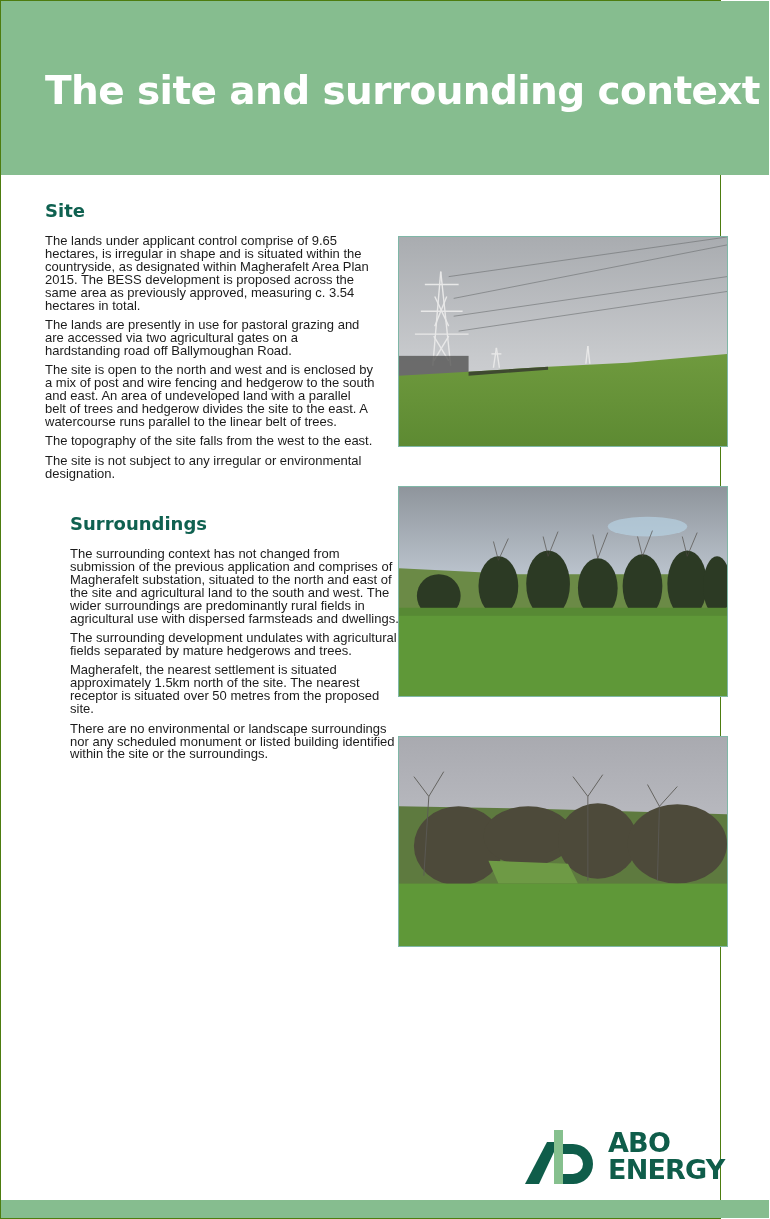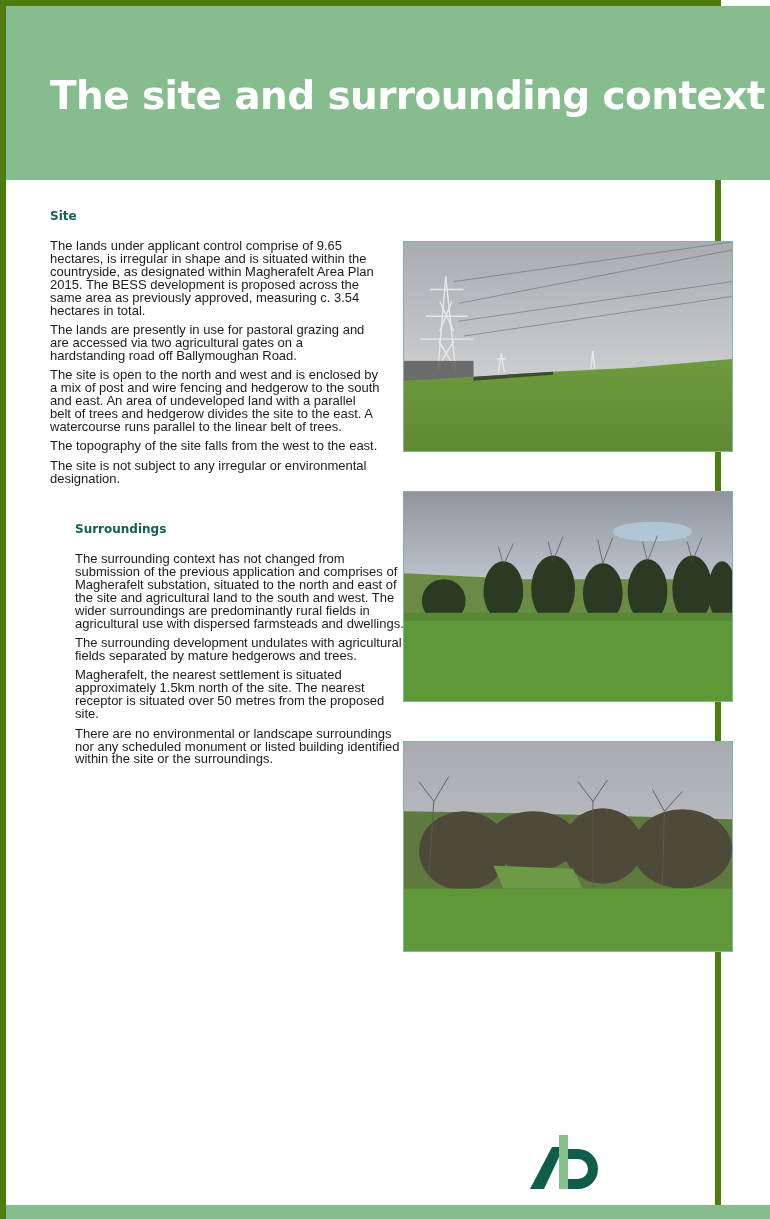--- a/index.html
+++ b/index.html
@@ -1,28 +1,28 @@
 <!DOCTYPE html>
 <html><head>
   <meta charset="utf-8">
   <style>
     * { box-sizing: border-box; margin: 0; padding: 0; }
     html, body { width: 770px; height: 1219px; background: #ffffff; overflow: hidden; }
     body { font-family: "Liberation Sans", "DejaVu Sans", sans-serif; color: #1a1a1a; position: relative; }
 
     .page { position: absolute; left: 0; top: 0; width: 721px; height: 1219px;
-            border: 6px solid #4d7c0f; background: #ffffff; }
+            border: 1px solid #4d7c0f; background: #ffffff; }
 
     .header { position: absolute; left: 0; top: 0; width: 768px; height: 174px; background: #86bd8f; }
     .title { position: absolute; left: 44px; top: 62px; color: #ffffff;
              font-family: "DejaVu Sans", sans-serif; font-weight: bold; font-size: 39px;
              letter-spacing: -0.6px; line-height: 56px; white-space: nowrap; }
 
     .col-left { position: absolute; left: 44px; width: 330px; }
-    .section-heading { color: #0f6150; font-family: "DejaVu Sans", sans-serif; font-size: 12px;
+    .section-heading { color: #0f6150; font-family: "DejaVu Sans", sans-serif; font-size: 18px;
                        font-weight: bold; line-height: 20px; margin-bottom: 14px; }
     .para { font-size: 13px; line-height: 12.9px; color: #1c1c1c; margin-bottom: 6.6px; }
 
     #site-section { top: 200px; }
     #surroundings-section { top: 513px; margin-left: 25px; }
 
     .photo { position: absolute; left: 397px; width: 330px; height: 211px;
              border: 1px solid #7fb7a7; overflow: hidden; }
     .photo svg { display: block; width: 100%; height: 100%; }
     #photo-1 { top: 235px; }
@@ -158,16 +158,20 @@
       <rect x="0" y="148" width="330" height="63" fill="#5f9838"></rect>
     </svg>
   </div>
 
   <div class="logo">
     <svg class="logo-mark" viewBox="0 0 72 56">
       <polygon points="0,54 14,54 29,22 29,12 22,12" fill="#0f5d4a"></polygon>
       <rect x="29" y="0" width="9" height="54" fill="#86c08e"></rect>
       <path d="M38 14 L48 14 A20 20 0 0 1 48 54 L38 54 L38 44 L48 44 A10 10 0 0 0 48 24 L38 24 Z" fill="#0f5d4a"></path>
     </svg>
+    <div class="logo-text">
+      <div>ABO</div>
+      <div>ENERGY</div>
+    </div>
   </div>
 
   <div class="footer-bar"></div>
 </div>
 
 </body></html>

